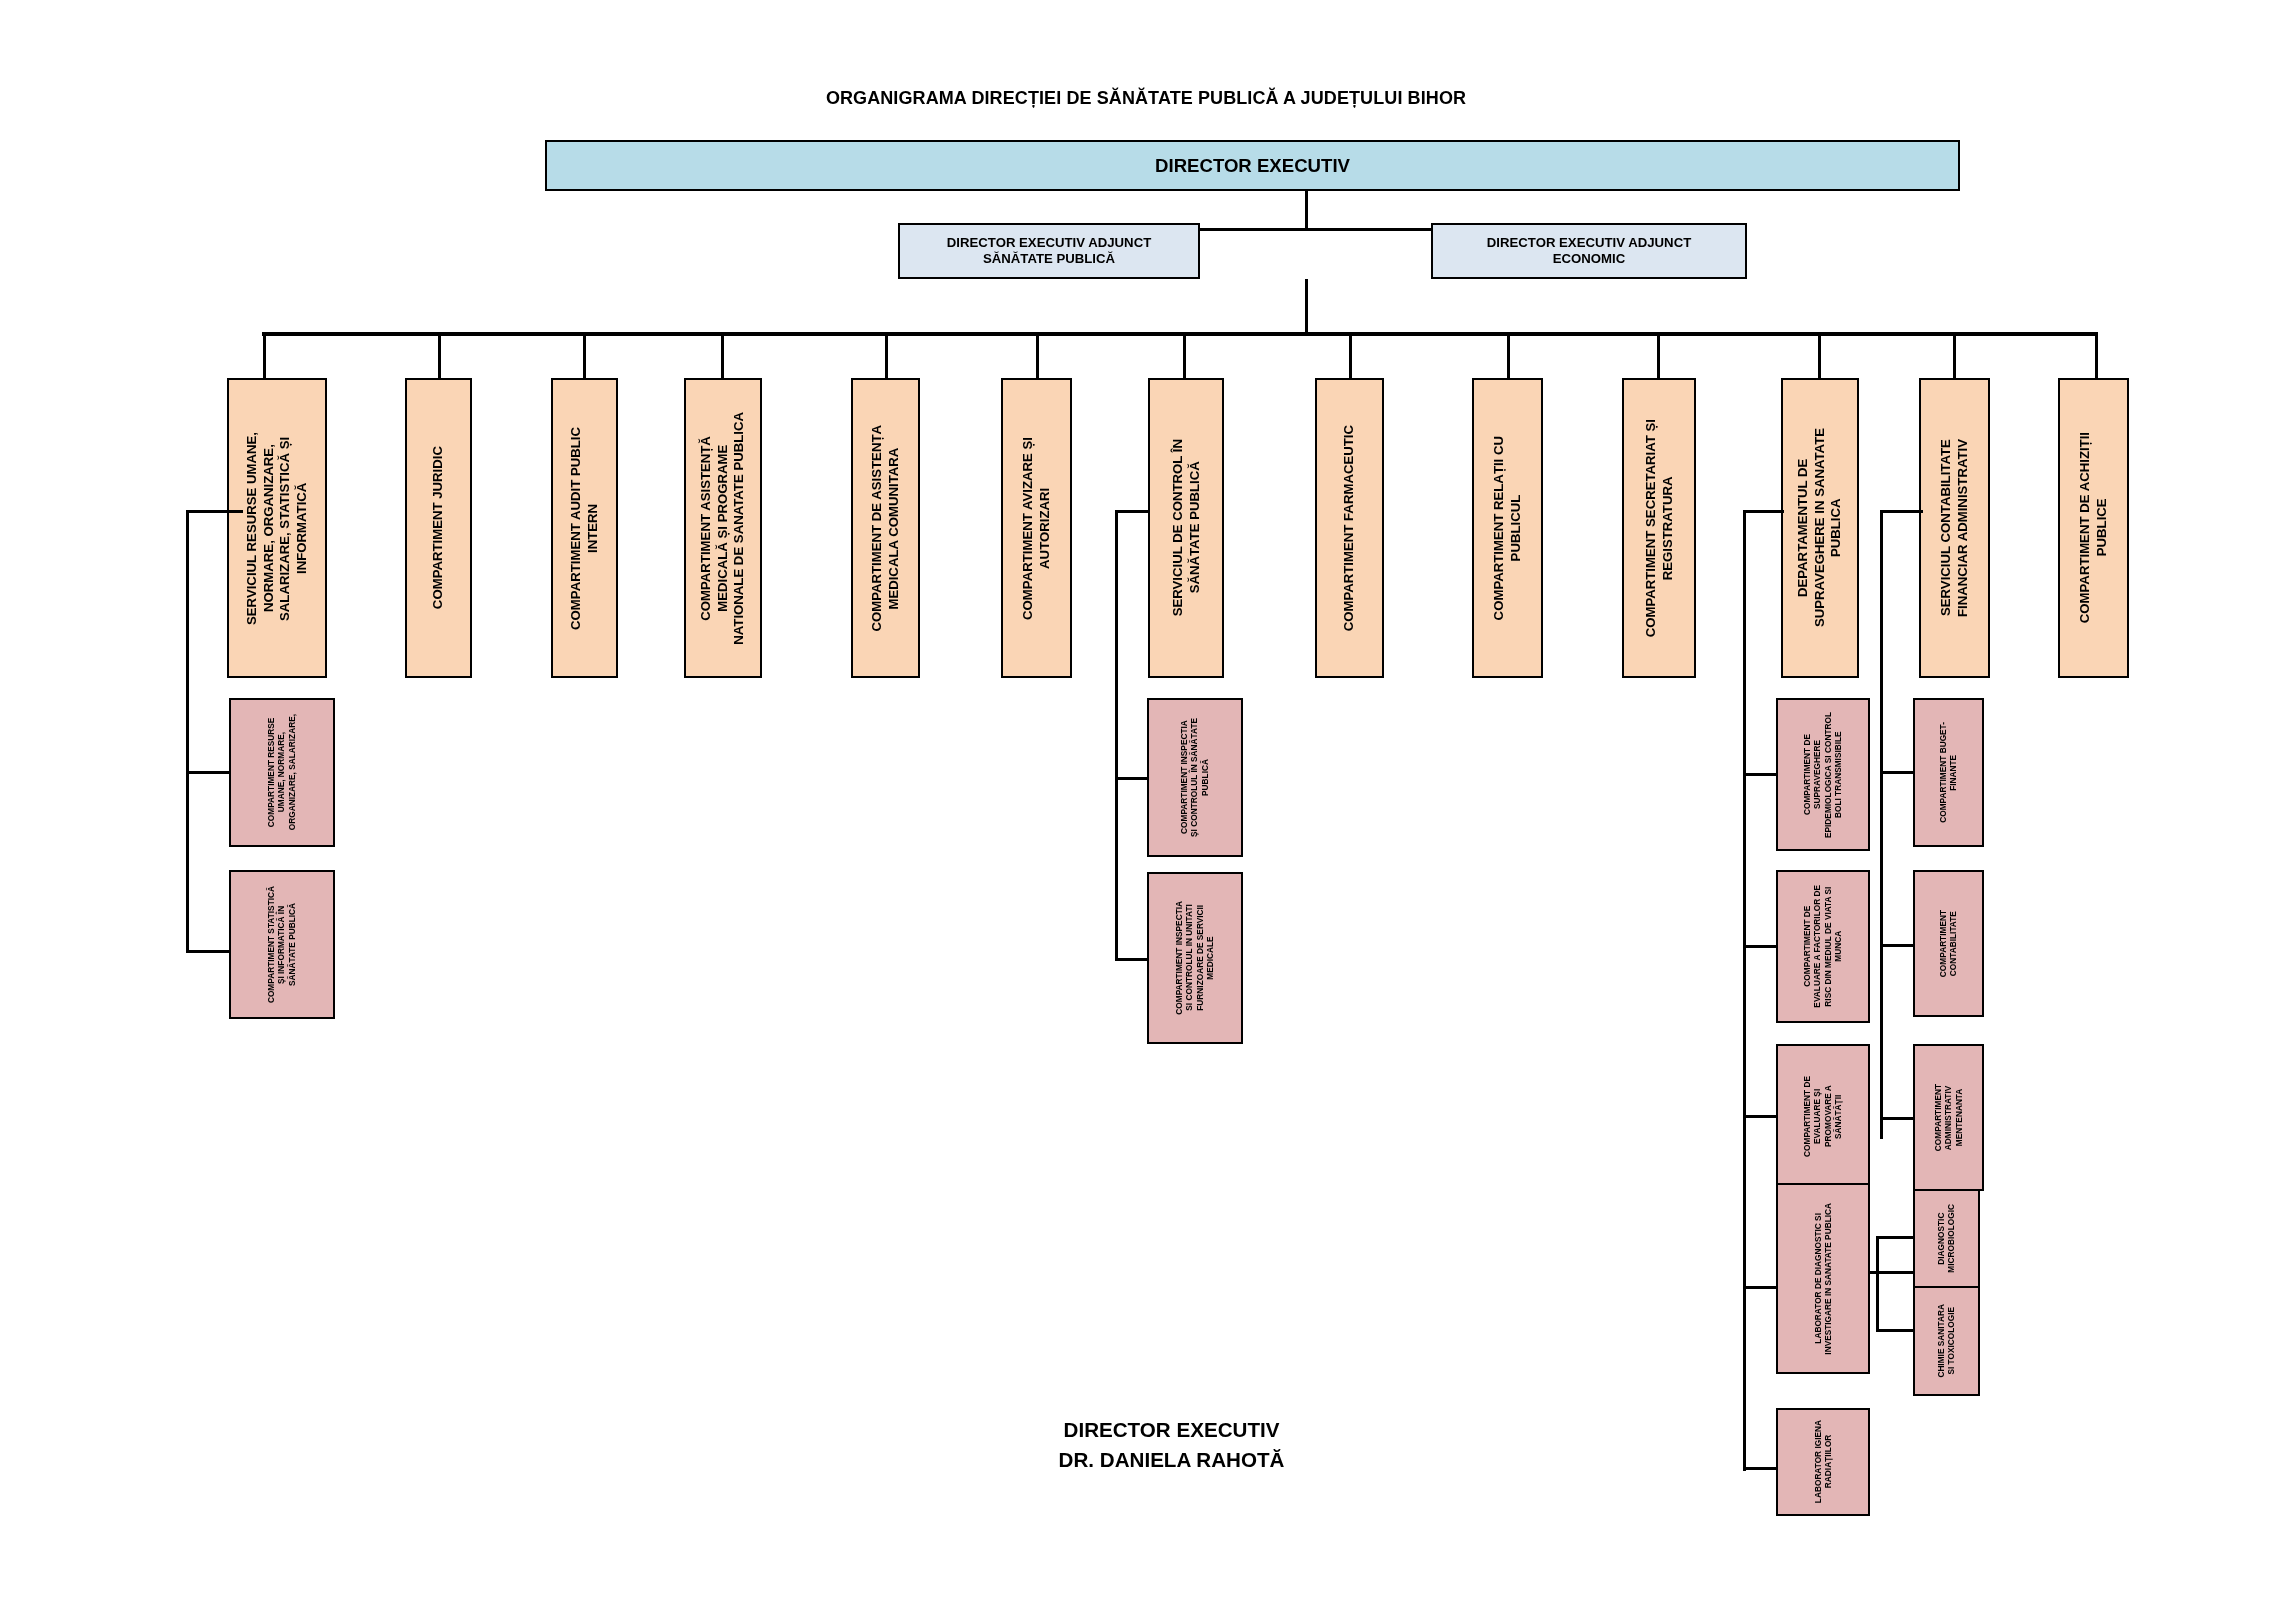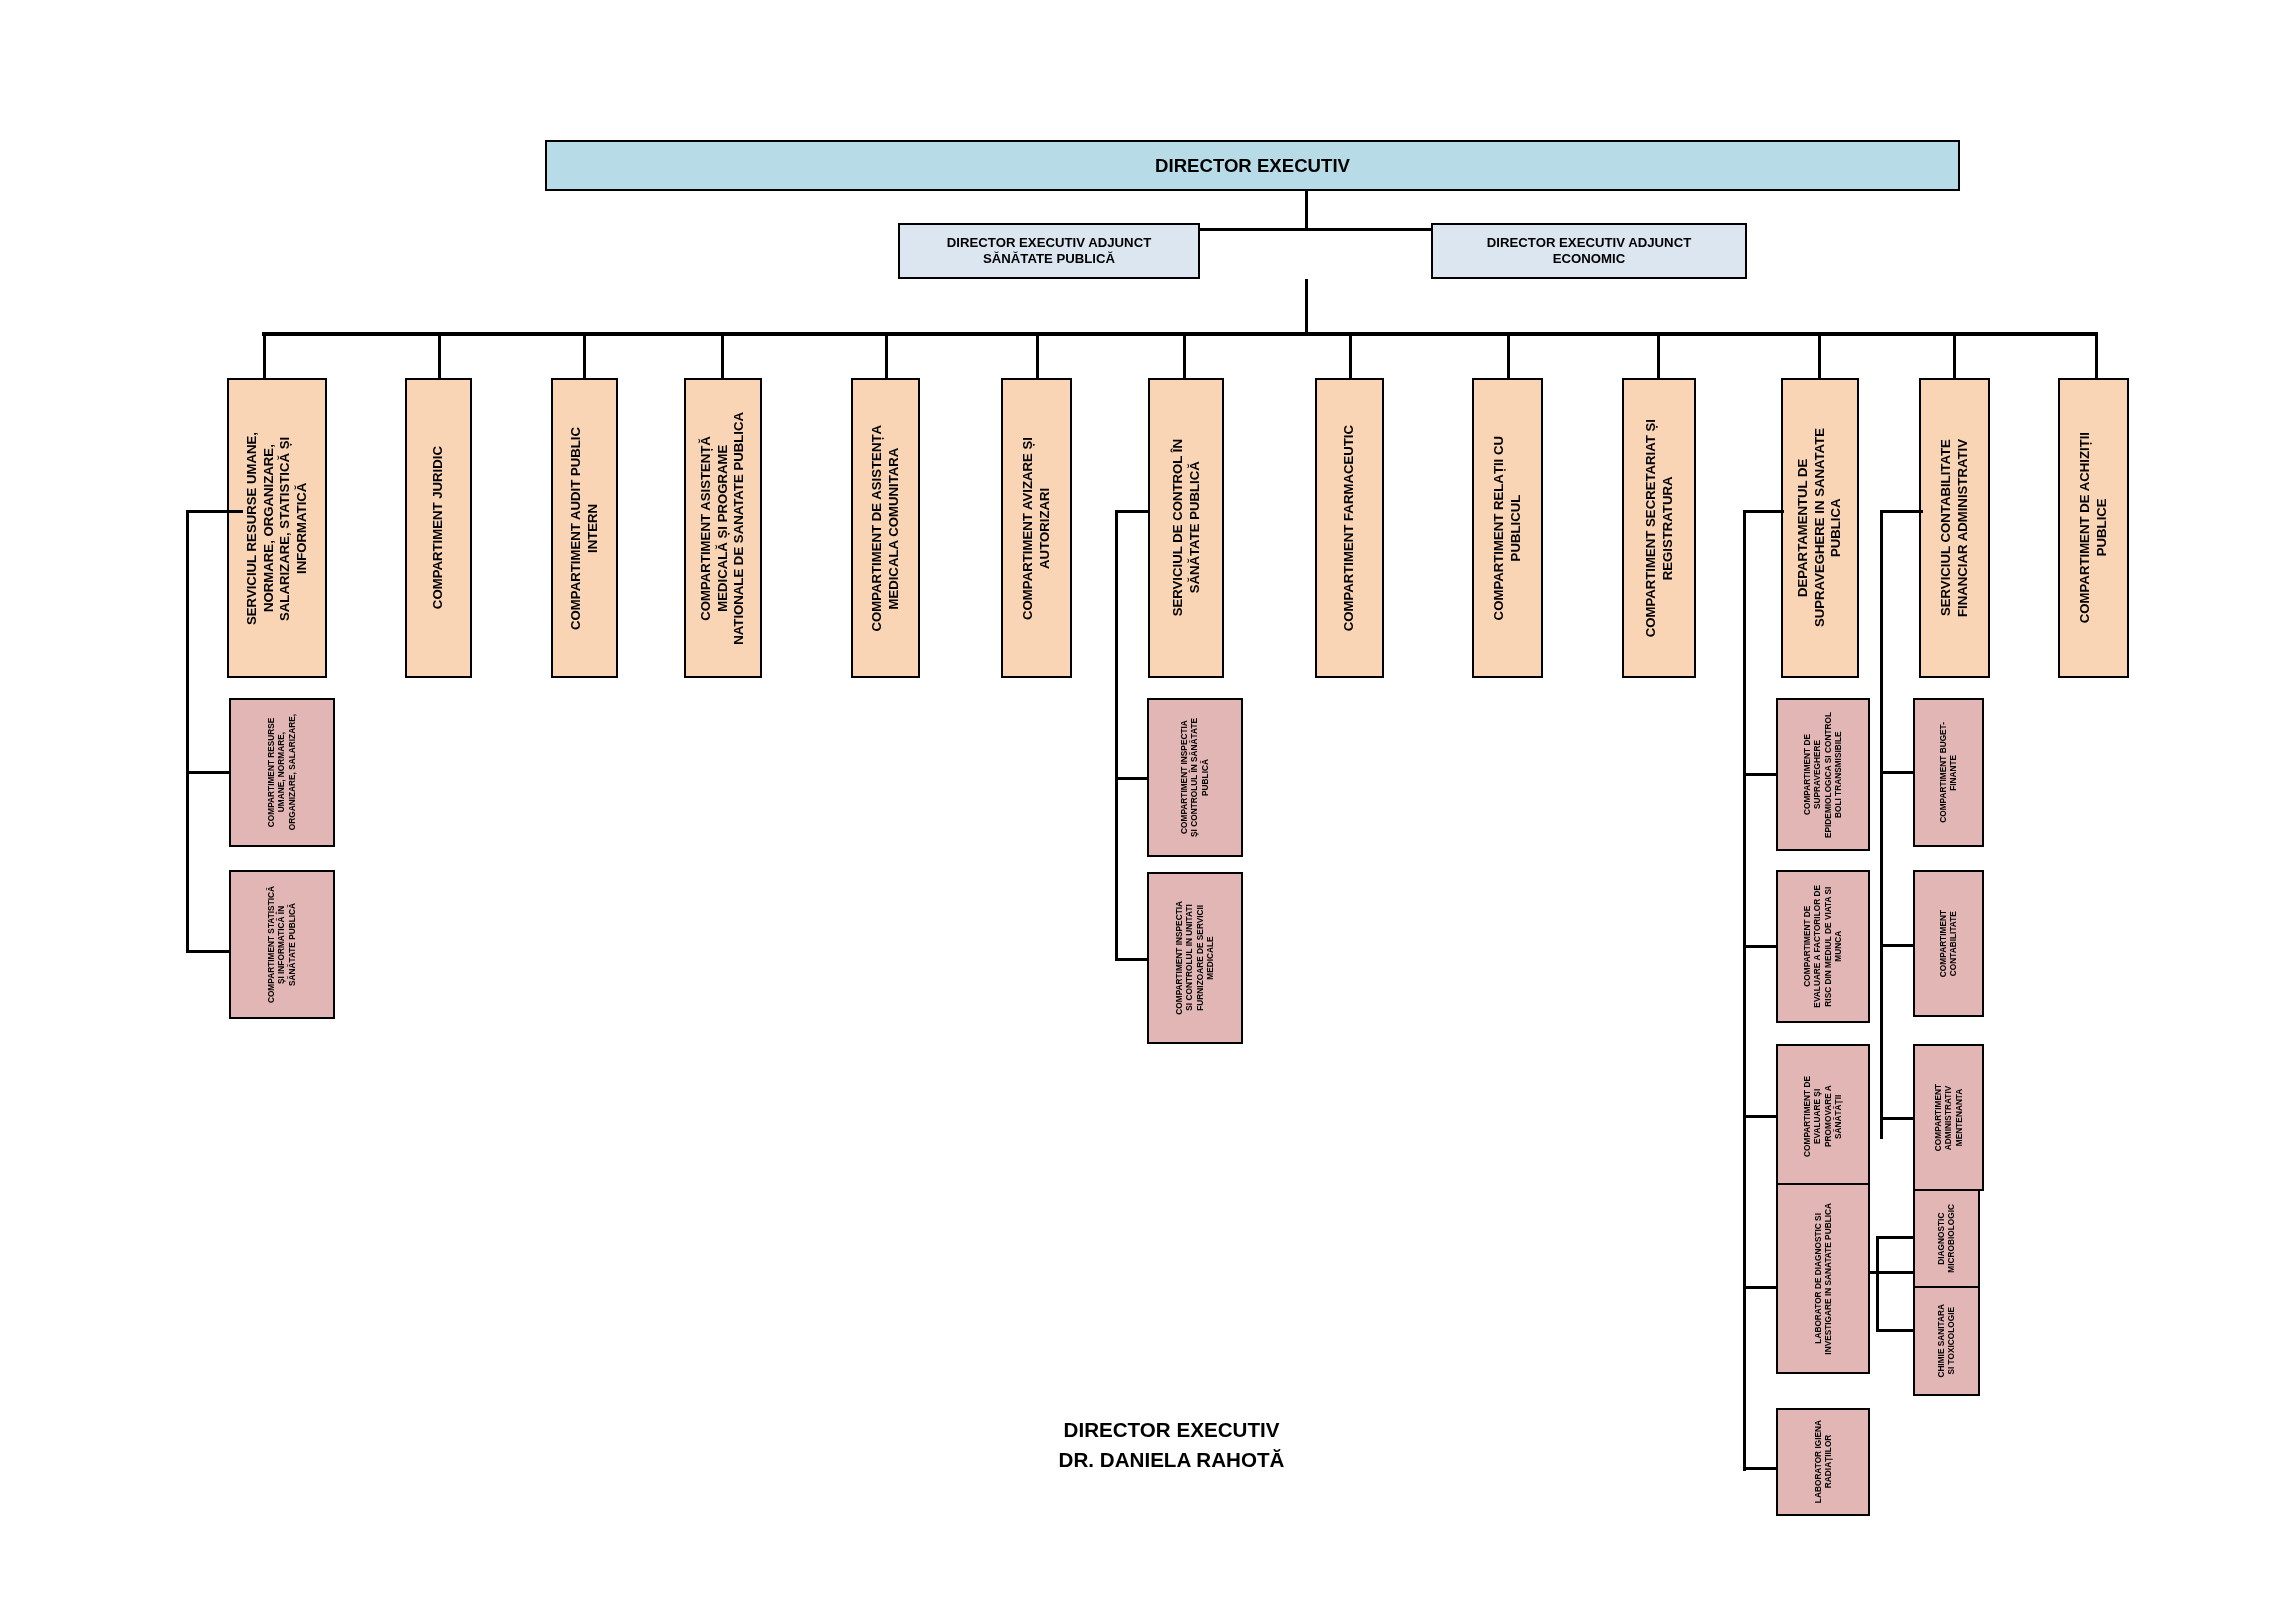--- a/index.html
+++ b/index.html
@@ -69,20 +69,21 @@
     line-height: 1.45;
     color: #000;
     white-space: pre-line;
   }
 </style>
 </head>
 <body>
 
 <div id="chart">
 
+  <div class="title">ORGANIGRAMA  DIRECȚIEI DE SĂNĂTATE PUBLICĂ A JUDEȚULUI BIHOR</div>
 
   <div class="box blue horiz" style="left:545px; top:140px; width:1415px; height:51px; font-size:18.6px;">
     <span>DIRECTOR EXECUTIV</span>
   </div>
 
   <div class="ln lnv" style="left:1305px; top:191px; width:2.9px; height:39px;"></div>
   <div class="ln lnh" style="left:1047px; top:228px; width:555px; height:2.9px;"></div>
   <div class="ln lnv" style="left:1047px; top:228px; width:2.9px; height:46px;"></div>
   <div class="ln lnv" style="left:1599px; top:228px; width:2.9px; height:46px;"></div>
 

